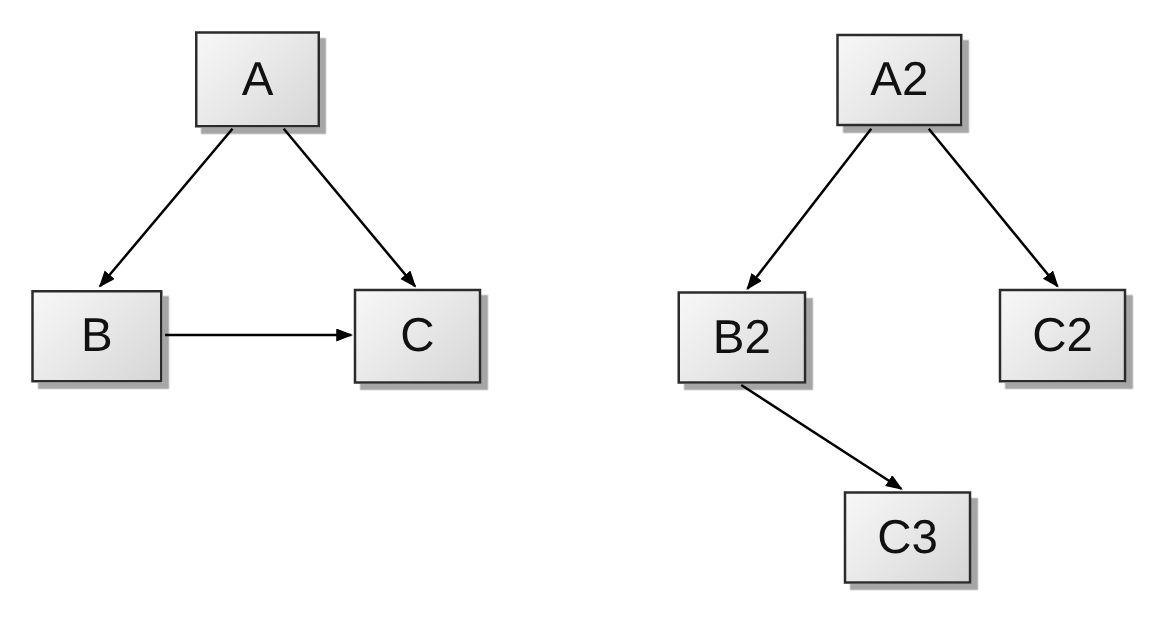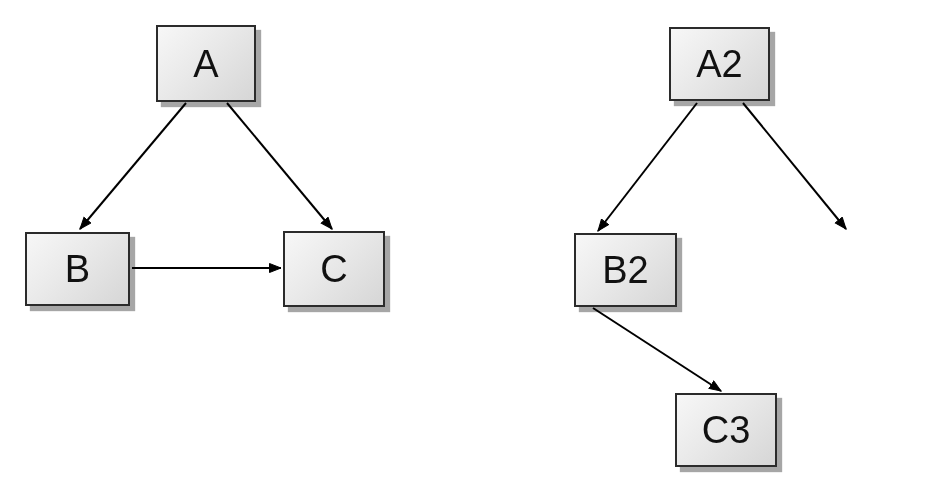--- a/index.html
+++ b/index.html
@@ -43,21 +43,21 @@
     font-size: 38px;
     color: #111111;
     line-height: 1;
     user-select: none;
   }
   
   .node-a  { left: 156px; top: 25px;  width: 100px; height: 77px; }
   .node-b  { left: 25px;  top: 232px; width: 105px; height: 74px; }
   .node-c  { left: 283px; top: 231px; width: 102px; height: 76px; }
   .node-a2 { left: 669px; top: 27px;  width: 101px; height: 74px; text-align: center; }
-  .node-b2 { left: 542px; top: 233px; width: 103px; height: 74px; margin-left: 32px; }
+  .node-b2 { left: 542px; top: 233px; width: 103px; height: 74px; }
   .node-c2 { left: 799px; top: 231px; width: 102px; height: 75px; }
   .node-c3 { left: 675px; top: 393px; width: 102px; height: 74px; text-align: right; }
 </style>
 </head>
 <body>
 
 <div class="canvas">
 
   <svg class="edges" viewBox="0 0 940 504" xmlns="http://www.w3.org/2000/svg">
     <defs>
@@ -84,17 +84,20 @@
   <div class="node node-c">
     <span class="node-label">C</span>
   </div>
 
   <div class="node node-a2">
     <span class="node-label">A2</span>
   </div>
   <div class="node node-b2">
     <span class="node-label">B2</span>
   </div>
+  <div class="node node-c2">
+    <span class="node-label">C2</span>
+  </div>
   <div class="node node-c3">
     <span class="node-label">C3</span>
   </div>
 
 </div>
 
 </body></html>

